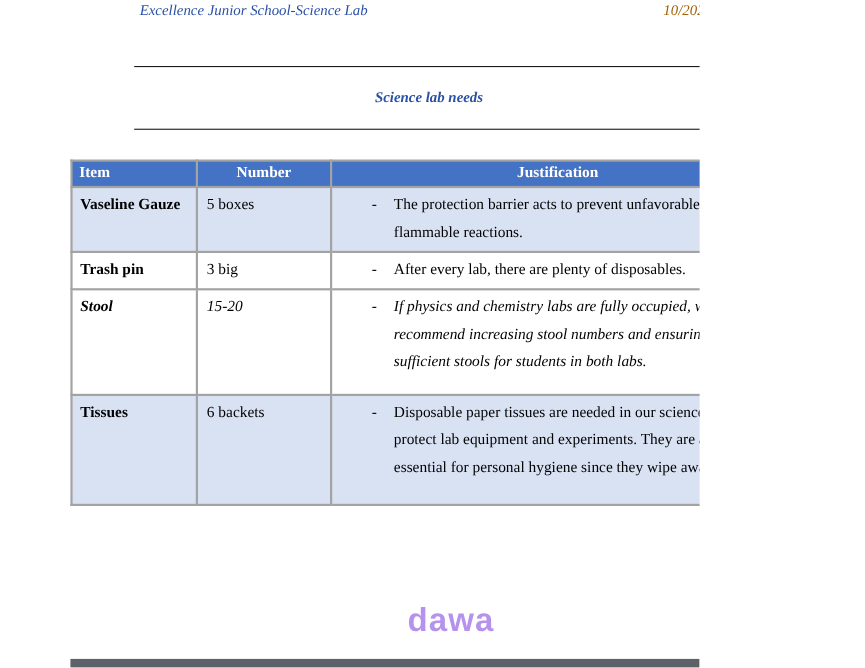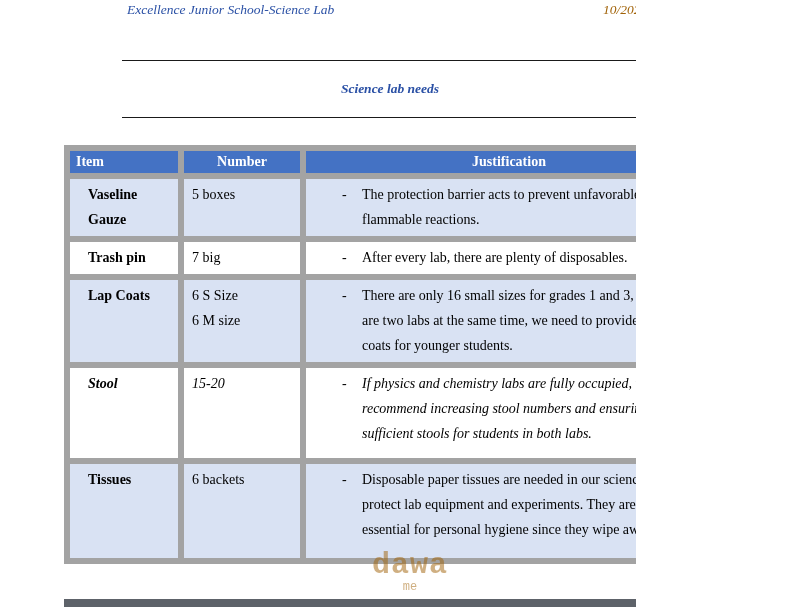--- a/index.html
+++ b/index.html
@@ -35,33 +35,33 @@
   
   .needs-table{
     position:absolute;left:64px;top:145px;width:648px;
     border-collapse:collapse;table-layout:fixed;
     font-size:14px;
   }
   .needs-table col.c-item{width:114px;}
   .needs-table col.c-number{width:122px;}
   .needs-table col.c-just{width:412px;}
   .needs-table th,.needs-table td{
-    border:6px solid #a3a3a3;
+    border:2px solid #a3a3a3;
     vertical-align:top;
     padding:3px 6px 4px 6px;
   }
   .needs-table thead th{
     background:#4472c4;color:#ffffff;
     font-weight:bold;font-size:14px;
     padding:3px 6px;
   }
   .needs-table thead th.h-item{text-align:left;}
   .row-shaded td{background:#d9e2f3;}
   .row-plain td{background:#ffffff;}
-  td.cell-item{font-weight:bold;line-height:25px;padding-left:18px;}
+  td.cell-item{font-weight:bold;line-height:25px;padding-left:7px;}
   td.cell-number{white-space:pre-line;line-height:25px;padding-left:8px;}
   td.cell-just{padding:0;}
   .just-wrap{display:flex;align-items:flex-start;}
   .just-dash{
     width:20px;flex:0 0 20px;margin-left:36px;
     line-height:25px;padding-top:3px;
   }
   .just-text{
     flex:1;line-height:25px;padding:3px 14px 4px 0;
   }
@@ -69,22 +69,22 @@
   tr.r-gloves{height:51px;}
   tr.r-anti{height:51px;}
   tr.r-trash{height:26px;margin-left:32px;}
   tr.r-lap{height:76px;}
   tr.r-stool{height:96px;font-style:italic;}
   tr.r-tissues{height:100px;}
   
   .watermark{
     position:absolute;left:300px;top:548px;width:220px;
     text-align:center;pointer-events:none;
-    color:#a16207;opacity:.5;
-    font-family:Liberation Mono, monospace;
+    color:#6d28d9;opacity:.5;
+    font-family:Liberation Sans, sans-serif;
   }
   .watermark .wm-1{font-size:30px;font-weight:bold;letter-spacing:1px;}
   .watermark .wm-2{font-size:12px;margin-top:-2px;}
   
   .page-break-bar{
     position:absolute;left:64px;right:0;bottom:0;height:8px;
     background:#5d6269;
   }
 </style>
 </head>
@@ -120,36 +120,25 @@
         <td class="cell-number">5 boxes</td>
         <td class="cell-just">
           <div class="just-wrap">
             <span class="just-dash">-</span>
             <span class="just-text">The protection barrier acts to prevent unfavorable flammable reactions.</span>
           </div>
         </td>
       </tr>
       <tr class="row-plain r-trash">
         <td class="cell-item">Trash pin</td>
-        <td class="cell-number">7 big</td>
+        <td class="cell-number">3 big</td>
         <td class="cell-just">
           <div class="just-wrap">
             <span class="just-dash">-</span>
             <span class="just-text">After every lab, there are plenty of disposables.</span>
-          </div>
-        </td>
-      </tr>
-      <tr class="row-shaded r-lap">
-        <td class="cell-item">Lap Coats</td>
-        <td class="cell-number">6 S Size
-6 M size</td>
-        <td class="cell-just">
-          <div class="just-wrap">
-            <span class="just-dash">-</span>
-            <span class="just-text">There are only 16 small sizes for grades 1 and 3, so if there are two labs at the same time, we need to provide more lab coats for younger students.</span>
           </div>
         </td>
       </tr>
       <tr class="row-plain r-stool">
         <td class="cell-item">Stool</td>
         <td class="cell-number">15-20</td>
         <td class="cell-just">
           <div class="just-wrap">
             <span class="just-dash">-</span>
             <span class="just-text">If physics and chemistry labs are fully occupied, we recommend increasing stool numbers and ensuring sufficient stools for students in both labs.</span>
@@ -164,18 +153,17 @@
             <span class="just-dash">-</span>
             <span class="just-text">Disposable paper tissues are needed in our science lab to protect lab equipment and experiments. They are also essential for personal hygiene since they wipe away sweat</span>
           </div>
         </td>
       </tr>
     </tbody>
   </table>
 
   <div class="watermark">
     <div class="wm-1">dawa</div>
-    <div class="wm-2">me</div>
   </div>
 
   <div class="page-break-bar"></div>
 
 </div>
 
 </body></html>

